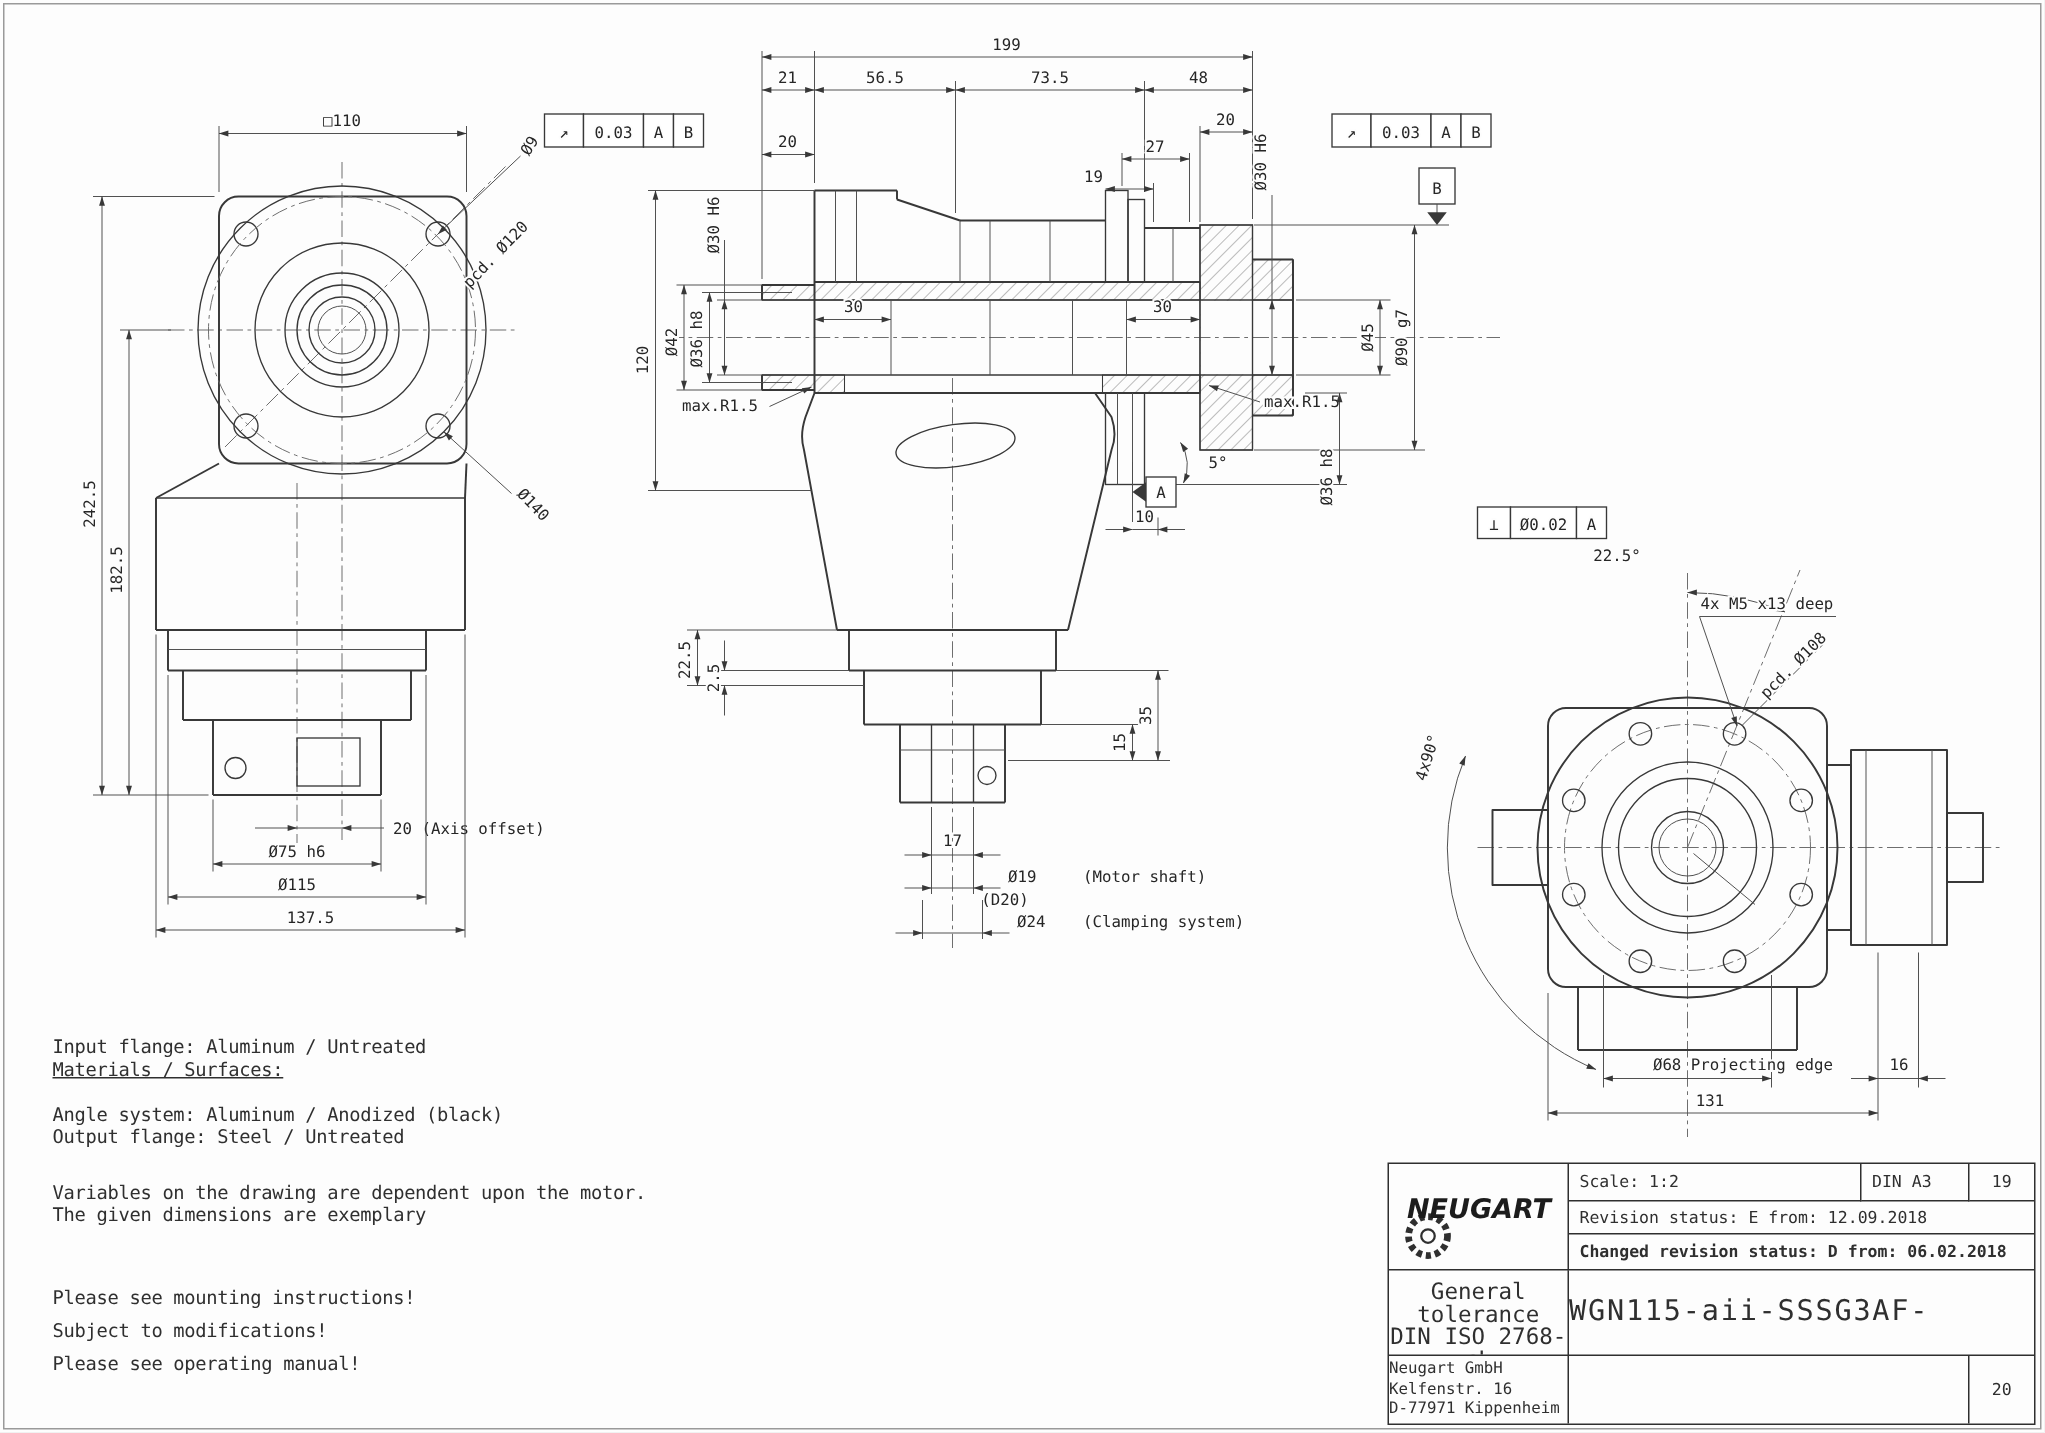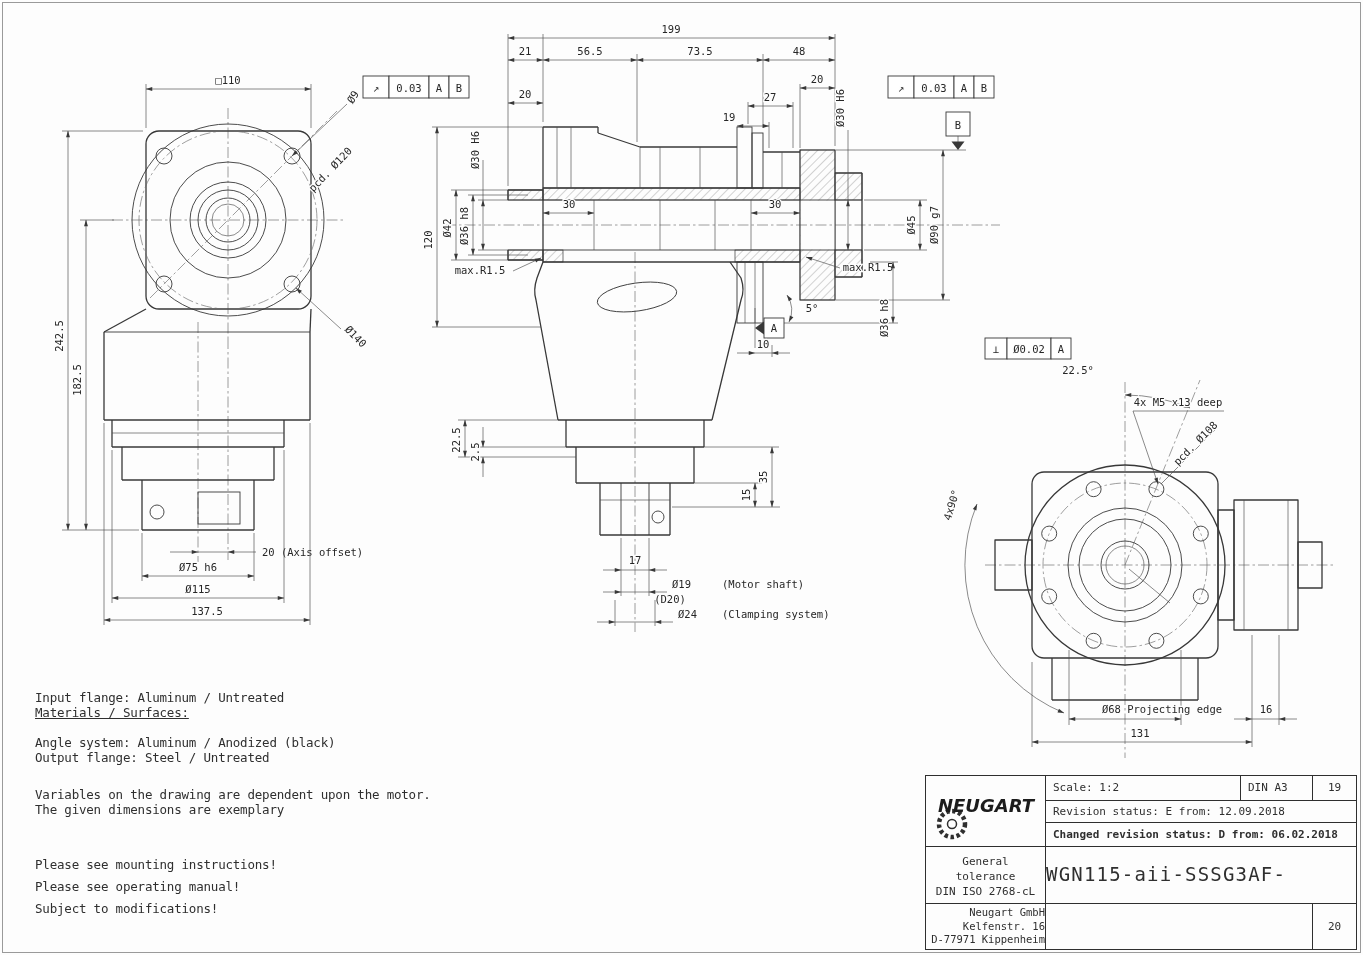--- a/index.html
+++ b/index.html
@@ -25,22 +25,22 @@
   #notes .gap{height:15px;}
   #notes .gap2{height:22px;}
   #notes .wide{line-height:22px;}
   
   #tb{position:absolute;left:925px;top:775px;width:430px;height:173px;border:1.4px solid #2f2f2f;
       font-size:11px;background:#fdfdfd;}
   #tb .cell{position:absolute;box-sizing:border-box;border-right:1.2px solid #2f2f2f;border-bottom:1.2px solid #2f2f2f;overflow:hidden;}
   #tb .nbr{border-right:none;}
   #tb .nbb{border-bottom:none;}
   .c-logo{left:0;top:0;width:120px;height:71px;}
-  .c-tol{left:0;top:71px;width:120px;height:57px;text-align:center;padding-top:7px;line-height:15px;font-size:11px;}
-  .c-addr{left:0;top:128px;width:120px;height:45px;text-align:right;padding-top:2px;line-height:13.5px;font-size:10.5px;}
+  .c-tol{left:0;top:71px;width:120px;height:57px;text-align:center;padding-top:7px;line-height:15px;font-size:15px;}
+  .c-addr{left:0;top:128px;width:120px;height:45px;text-align:left;padding-top:2px;line-height:13.5px;font-size:10.5px;}
   .c-scale{left:120px;top:0;width:195px;height:25px;padding:5px 7px;}
   .c-format{left:315px;top:0;width:72px;height:25px;padding:5px 7px;}
   .c-sheet{left:387px;top:0;width:43px;height:25px;text-align:center;padding-top:5px;}
   .c-rev{left:120px;top:25px;width:310px;height:22px;padding:4px 7px;}
   .c-chg{left:120px;top:47px;width:310px;height:24px;padding:5px 7px;font-weight:bold;}
   .c-part{left:120px;top:71px;width:310px;height:57px;line-height:55px;font-size:19px;letter-spacing:1.2px;}
   .c-empty{left:120px;top:128px;width:267px;height:45px;}
   .c-page{left:387px;top:128px;width:43px;height:45px;text-align:center;line-height:45px;}
 </style>
 </head>
@@ -423,22 +423,22 @@
   <p class="nt">Input flange: Aluminum / Untreated</p>
   <p class="nt ttl">Materials / Surfaces:</p>
   <p class="nt">Angle system: Aluminum / Anodized (black)</p>
   <p class="nt">Output flange: Steel / Untreated</p>
   <div class="gap2"></div>
   <p class="nt">Variables on the drawing are dependent upon the motor.</p>
   <p class="nt">The given dimensions are exemplary</p>
   <div class="gap2"></div>
       <div class="gap"></div>
   <p class="nt wide">Please see mounting instructions!</p>
+  <p class="nt wide">Subject to modifications!</p>
   <p class="nt wide">Please see operating manual!</p>
-  <p class="nt wide">Subject to modifications!</p>
 </div>
 
 <div id="tb">
   <div class="cell c-logo">
     <svg width="118" height="69" viewBox="0 0 118 69">
       <circle cx="26" cy="48" r="13" fill="none" stroke="#2f2f2f" stroke-width="4.5" stroke-dasharray="3.5 2.6"></circle>
       <circle cx="26" cy="48" r="4.5" fill="none" stroke="#2f2f2f" stroke-width="1.5"></circle>
       <text x="60" y="36" text-anchor="middle" font-family="DejaVu Sans, sans-serif" font-size="18" font-weight="bold" font-style="italic" fill="#1c1c1c">NEUGART</text>
     </svg>
   </div>

